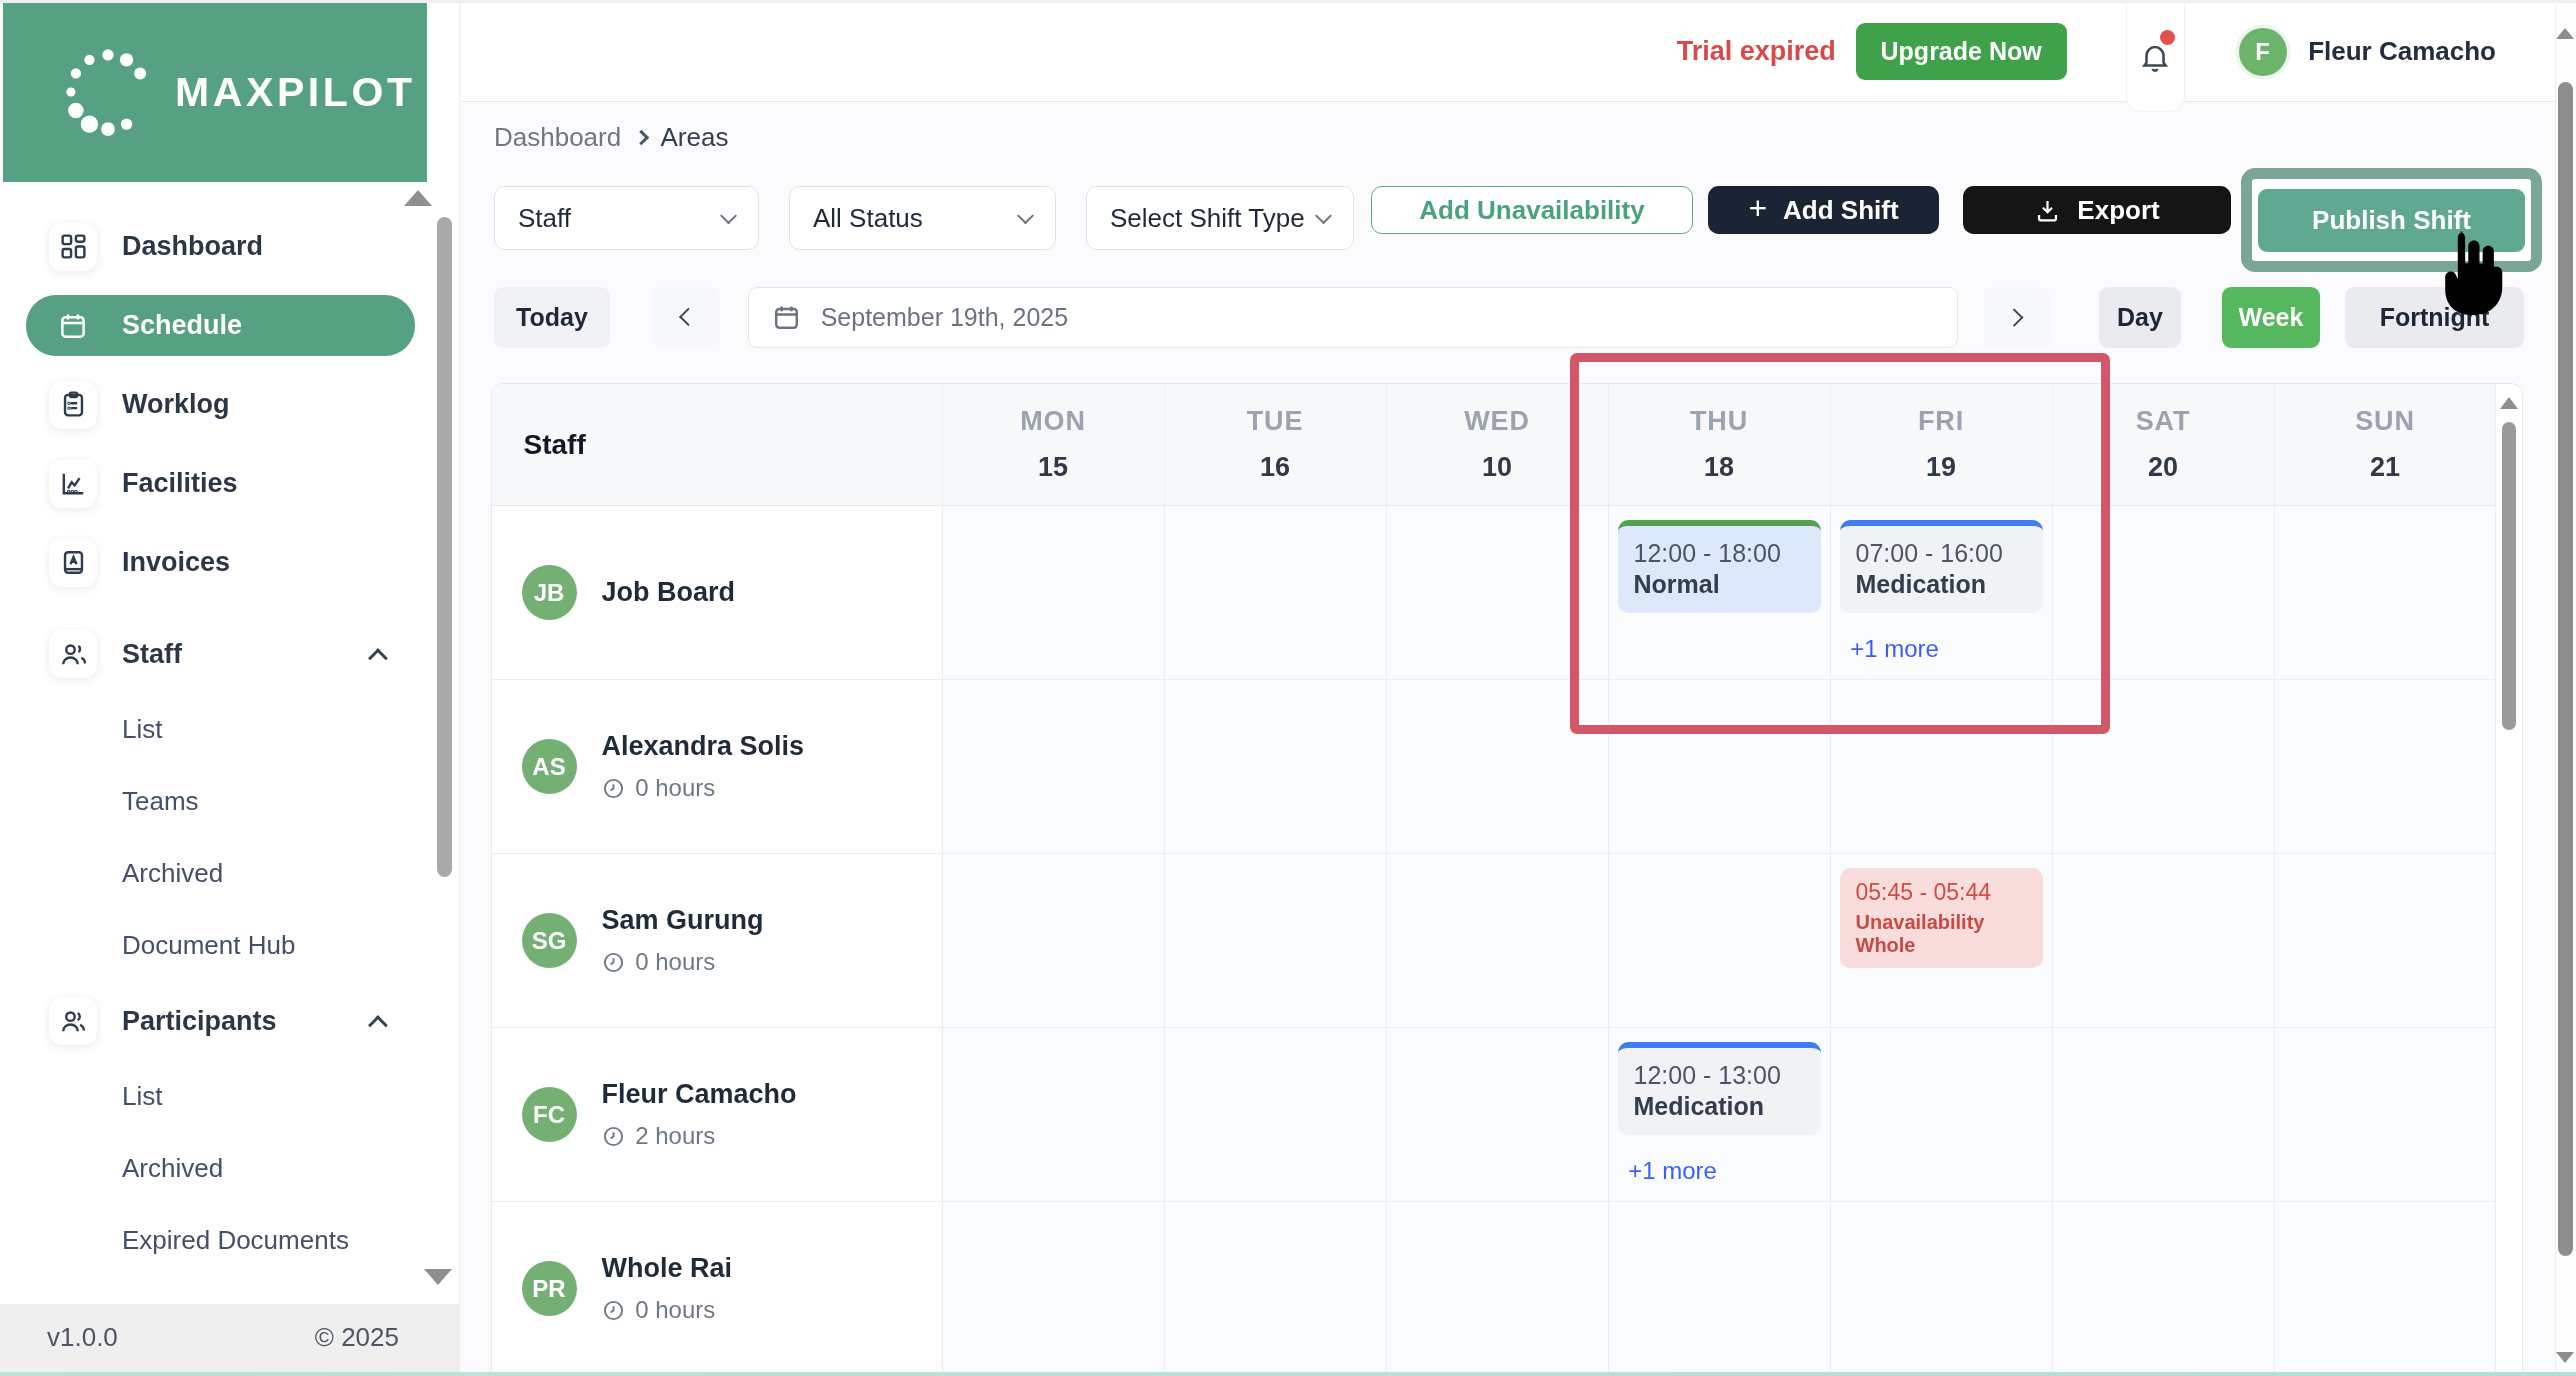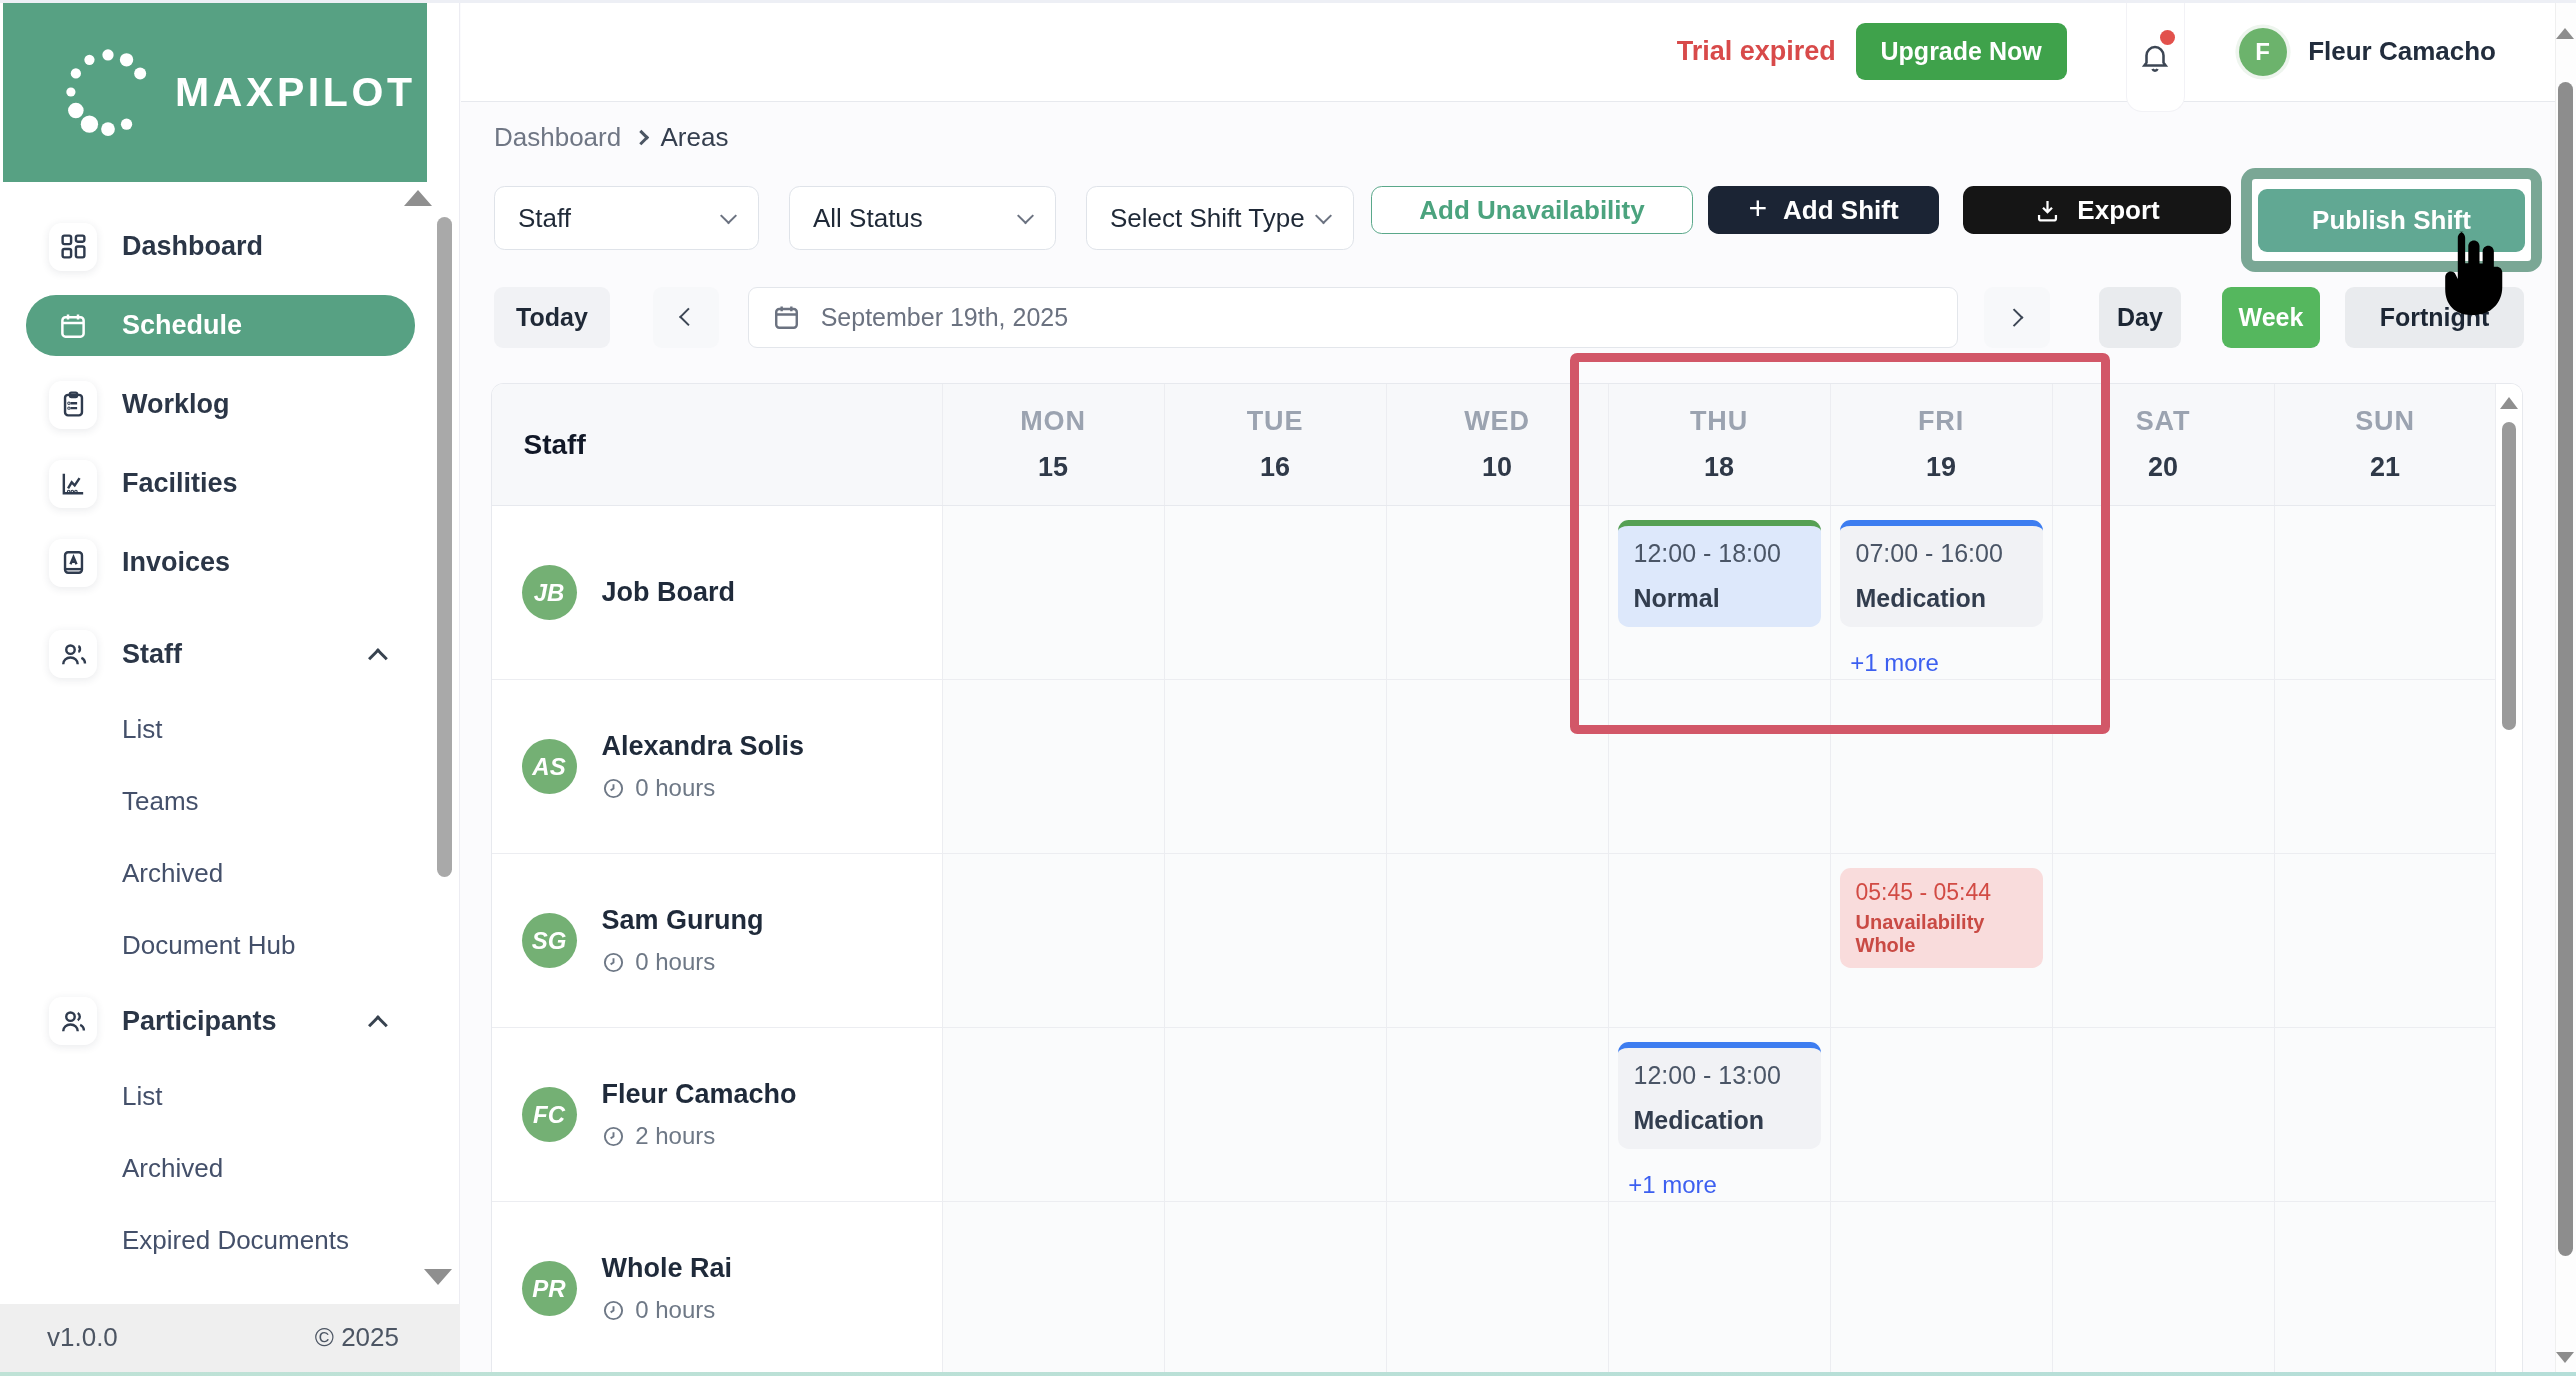--- a/index.html
+++ b/index.html
@@ -95,29 +95,29 @@
   .hc-staff { width:450px; flex:none; display:flex; align-items:center; padding-left:32px;
     font-size:28px; font-weight:bold; color:#111827; }
   .hc-day { width:222px; flex:none; border-left:0.9px solid #ecedf1; display:flex; flex-direction:column;
     align-items:center; justify-content:center; gap:14.3px; }
   .hc-name { font-size:27px; font-weight:bold; color:#9ba3b0; letter-spacing:0.9px; }
   .hc-num { font-size:27px; font-weight:bold; color:#2f3948; }
   .cal-row { display:flex; height:174px; border-bottom:0.9px solid #ecedf1; flex:none; }
   .rc-staff { width:450px; flex:none; background:#fff; display:flex; align-items:center; gap:25px; padding-left:30px; }
   .rc-day { width:222px; flex:none; background:#fafbfc; border-left:0.9px solid #ecedf1; }
   .s-avatar { width:55px; height:55px; border-radius:50%; background:#74b074; color:#fff; font-size:24px;
-    font-weight:bold; display:flex; align-items:center; justify-content:center; flex:none;font-style:italic; }
+    font-weight:bold; display:flex; align-items:center; justify-content:center; flex:none; }
   .s-name { font-size:27px; font-weight:600; color:#1f2a3a; }
   .s-hours { display:flex; align-items:center; gap:10.7px; margin-top:12.5px; font-size:24px; color:#6e7886; }
   .card { margin:14.3px 9px 0; border-radius:10.7px; padding:12.5px 16px 14.3px; cursor:pointer; }
   .v-blue { background:#dde8fb; border-top:6.3px solid #55a054; }
   .v-gray { background:#f1f2f5; border-top:6.3px solid #3d7df0; }
   .v-red  { background:#f9dcdc; padding:10.7px 16px; }
   .c-time { font-size:25px; color:#4a5566; }
-  .c-label { font-size:25px; font-weight:bold; color:#323d4e; margin-top:16px; }
+  .c-label { font-size:25px; font-weight:bold; color:#323d4e; margin-top:2px; }
   .v-red .c-time { font-size:23px; color:#d24b44; } .v-red .c-label { font-size:20px; color:#c94a44; margin-top:5.4px; }
   .more-link { display:block; font-size:24px; color:#3c5ff0; margin:21.5px 0 0 19.7px; cursor:pointer; }
   .cal-gutter { width:28px; flex:none; border-left:0.9px solid #ecedf1; background:#fff; position:relative; }
   .gut-thumb { position:absolute; left:6.3px; top:38px; width:14.3px; height:308px; background:#9a9a9a; border-radius:7.2px; }
   .gut-up { position:absolute; left:4.5px; top:12.5px; border-left:9.8px solid transparent; border-right:9.8px solid transparent; border-bottom:12.5px solid #8f8f8f; }
 
   
   .red-box { position:absolute; left:1109px; top:251px; width:540px; height:381px;
     border:9.8px solid #d25768; border-radius:7.2px; z-index:25; pointer-events:none; }
   .cursor-hand { position:absolute; left:1965px; top:122px; z-index:35; }

